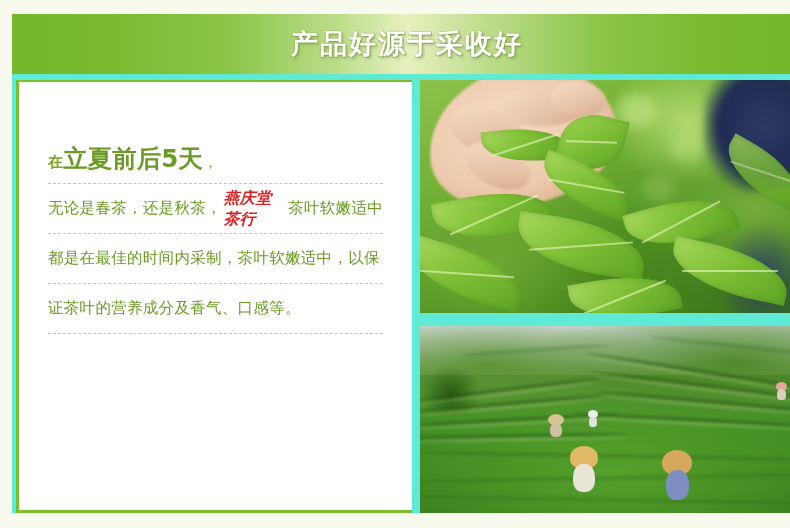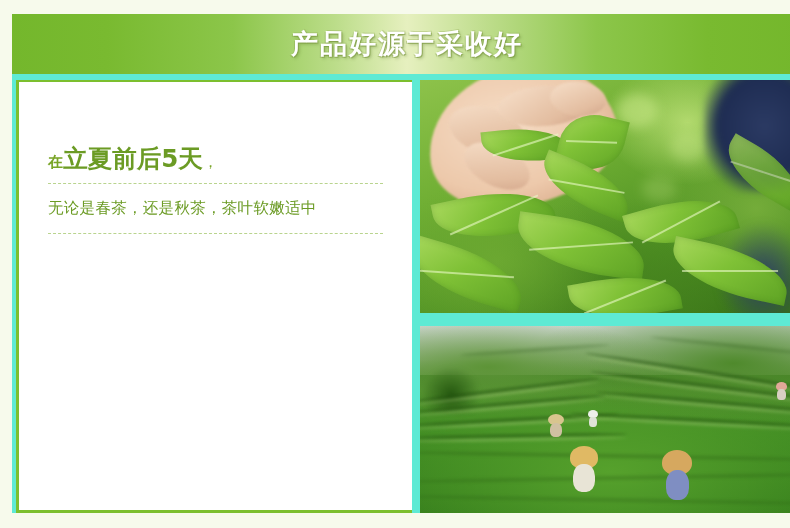--- a/index.html
+++ b/index.html
@@ -219,24 +219,31 @@
       <div class="line-row">
         <span class="t-big-wrap">
           <span class="t-big-small">在</span>
           <span class="t-big">立夏前后5天</span>
           <span class="t-big-comma">，</span>
         </span>
       </div>
 
       <div class="line-row">
         <span class="t-normal">无论是春茶，还是秋茶，</span>
+        <span class="t-brand">燕庆堂茶行</span>
         <span class="t-normal">茶叶软嫩适中</span>
       </div>
 
-
+      <div class="line-row">
+        <span class="t-normal">都是在最佳的时间内采制，茶叶软嫩适中，以保</span>
+      </div>
+
+      <div class="line-row">
+        <span class="t-normal">证茶叶的营养成分及香气、口感等。</span>
+      </div>
 
     </div>
 
 
   </div>
 
   <div class="photo photo-top">
     <div class="ph-layer tp-bg"></div>
 
     <div class="ph-layer tp-bokeh">

